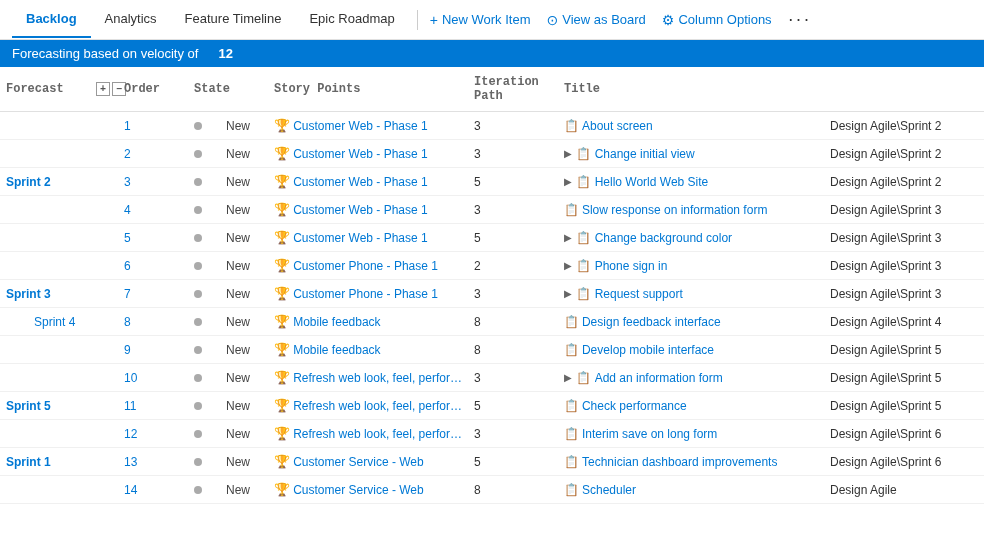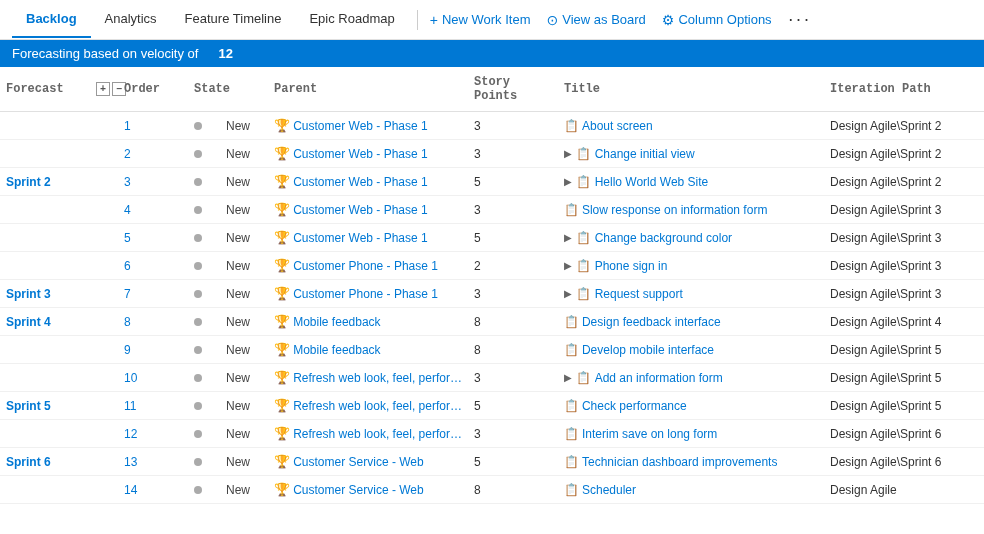--- a/index.html
+++ b/index.html
@@ -174,30 +174,27 @@
       <div class="expand-icon">−</div>
     </div>
   </div>
   <div class="col">
     <span>Order</span>
   </div>
   <div class="col">
     <span>State</span>
   </div>
   <div class="col">
-    <span>Parent</span>
-  </div>
-  <div class="col">
     <span>Story Points</span>
   </div>
   <div class="col">
+    <span>Iteration Path</span>
+  </div>
+  <div class="col">
     <span>Title</span>
-  </div>
-  <div class="col">
-    <span>Iteration Path</span>
   </div>
 </div>
 
 <div class="table-body" id="table-body">
 <div class="table-row">
       <div class="cell"></div>
       <div class="cell"></div>
       <div class="cell order-num">1</div>
       <div class="cell state-cell">
         <span class="state-dot"></span>
@@ -327,21 +324,21 @@
       </div>
       <div class="cell">3</div>
       <div class="cell">
         <span class="expand-btn">▶</span>
         <span class="title-icon" style="color: rgb(0, 120, 212);">📋</span>
         <span class="title-link">Request support</span>
       </div>
       <div class="cell iteration-path">Design Agile\Sprint 3</div>
     </div>
     <div class="table-row sprint-row-container">
-      <div class="cell" style="font-weight: 700; color: rgb(0, 120, 212); font-size: 12px;">Sprint 4</div>
+      <div class="cell" style="font-weight: 400; color: rgb(0, 120, 212); font-size: 12px; margin-left: 28px;">Sprint 4</div>
       <div class="cell"></div>
       <div class="cell order-num">8</div>
       <div class="cell state-cell">
         <span class="state-dot"></span>
         <span>New</span>
       </div>
       <div class="cell">
         <span class="trophy-icon">🏆</span>
         <span class="parent-link">Mobile feedback</span>
       </div>
@@ -423,21 +420,21 @@
         <span class="parent-link">Refresh web look, feel, performance factors</span>
       </div>
       <div class="cell">3</div>
       <div class="cell">
         <span class="title-icon" style="color: rgb(0, 120, 212);">📋</span>
         <span class="title-link">Interim save on long form</span>
       </div>
       <div class="cell iteration-path">Design Agile\Sprint 6</div>
     </div>
     <div class="table-row sprint-row-container">
-      <div class="cell" style="font-weight: 700; color: rgb(0, 120, 212); font-size: 12px;">Sprint 6</div>
+      <div class="cell" style="font-weight: 700; color: rgb(0, 120, 212); font-size: 12px;">Sprint 1</div>
       <div class="cell"></div>
       <div class="cell order-num">13</div>
       <div class="cell state-cell">
         <span class="state-dot"></span>
         <span>New</span>
       </div>
       <div class="cell">
         <span class="trophy-icon">🏆</span>
         <span class="parent-link">Customer Service - Web</span>
       </div>

